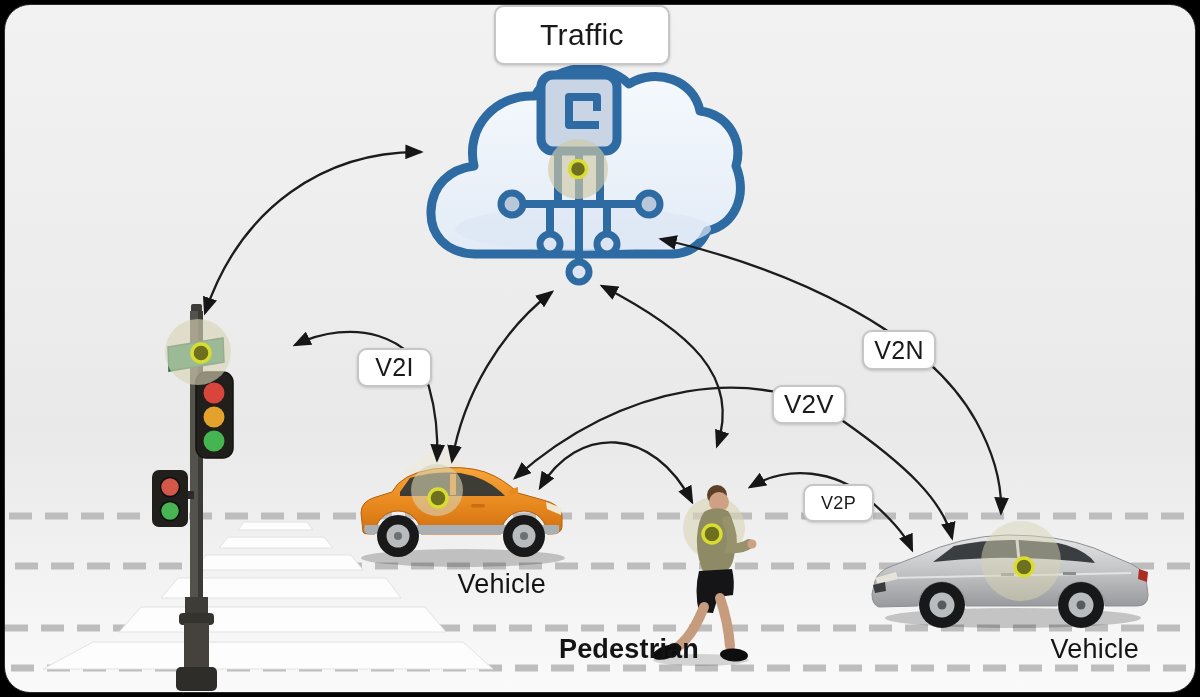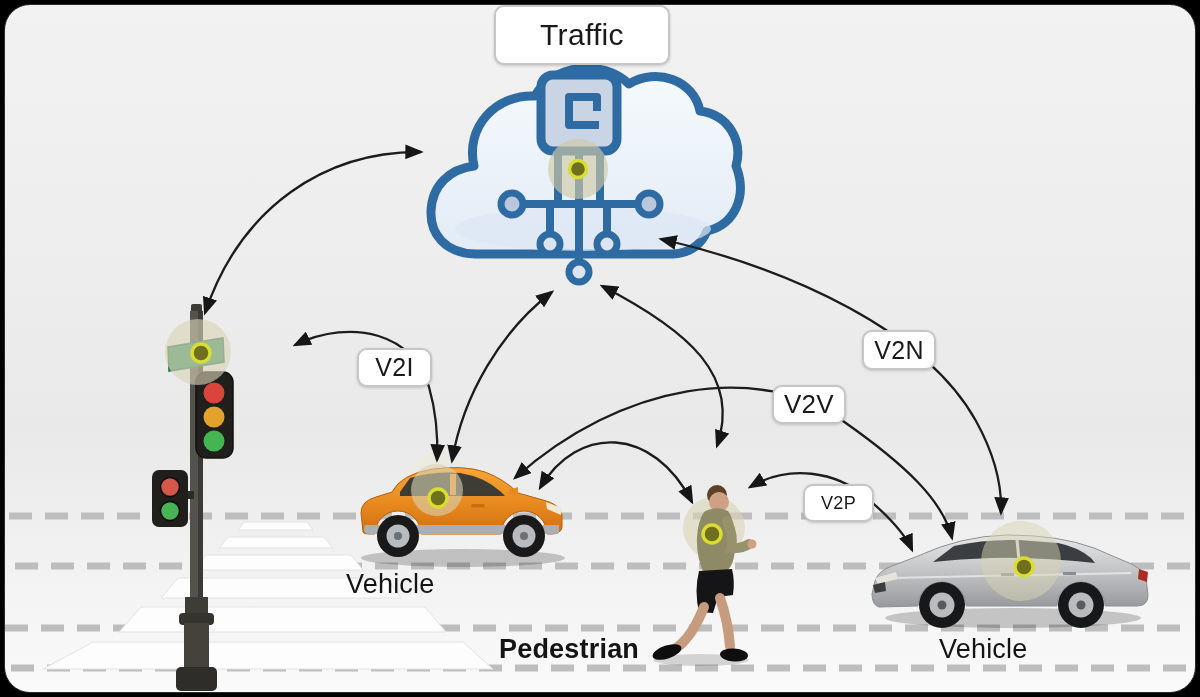--- a/index.html
+++ b/index.html
@@ -8,21 +8,21 @@
   #panel{position:absolute;left:4px;top:4px;right:4px;bottom:4px;border-radius:26px;
        background:linear-gradient(180deg,#f2f2f2 0%,#ececec 45%,#e9e9e9 62%,#fafafa 100%);
        border:1px solid #2b2b2b;overflow:hidden;}
   #scene{position:absolute;left:-4px;top:-4px;width:1200px;height:697px;}
   .lbl-box{position:absolute;display:flex;align-items:center;justify-content:center;
        background:#fff;border:2px solid #c6c6c6;border-radius:10px;
        box-shadow:0 1px 3px rgba(0,0,0,.18);color:#1a1a1a;font-weight:500;
        letter-spacing:.3px;z-index:5;}
   .node-label{position:absolute;color:#141414;font-weight:500;z-index:4;
        letter-spacing:.2px;}
-  .center{text-align:left;}
+  .center{text-align:right;}
 </style>
 </head>
 <body>
 
 <div id="app">
  <div id="panel">
 
   <svg id="scene" viewBox="0 0 1200 697">
     <defs>
       <marker id="ah" viewBox="0 0 10 8" refX="8.5" refY="4" markerWidth="8" markerHeight="6.5" orient="auto-start-reverse">

